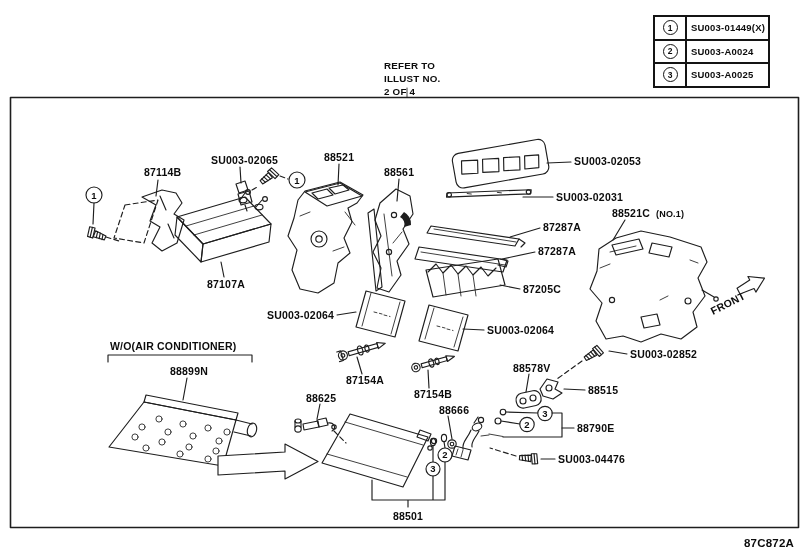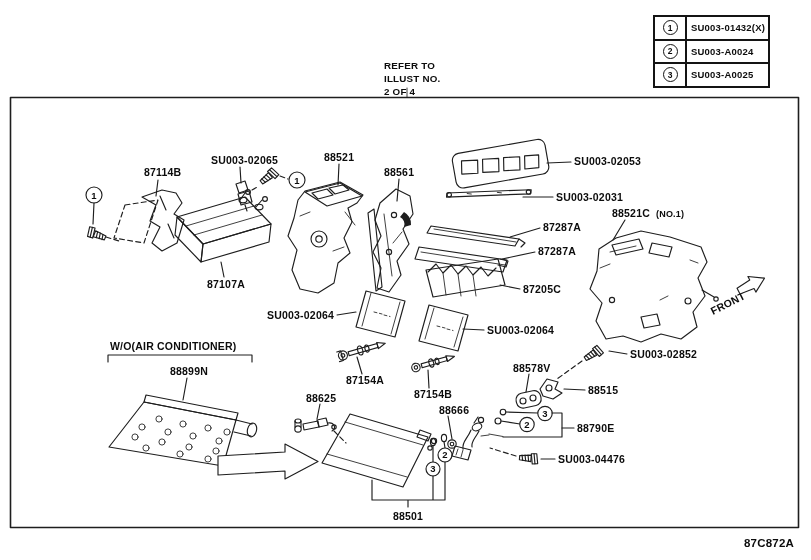--- a/index.html
+++ b/index.html
@@ -366,21 +366,21 @@
     </g>
 
     <text x="744" y="547" class="lbl code">87C872A</text>
   </svg>
 
   <div class="legend">
     <div class="legend-row">
       <div class="legend-num">
         <span class="circ">1</span>
       </div>
-      <div class="legend-part">SU003-01432(X)</div>
+      <div class="legend-part">SU003-01449(X)</div>
     </div>
     <div class="legend-row">
       <div class="legend-num">
         <span class="circ">2</span>
       </div>
       <div class="legend-part">SU003-A0024</div>
     </div>
     <div class="legend-row">
       <div class="legend-num">
         <span class="circ">3</span>

